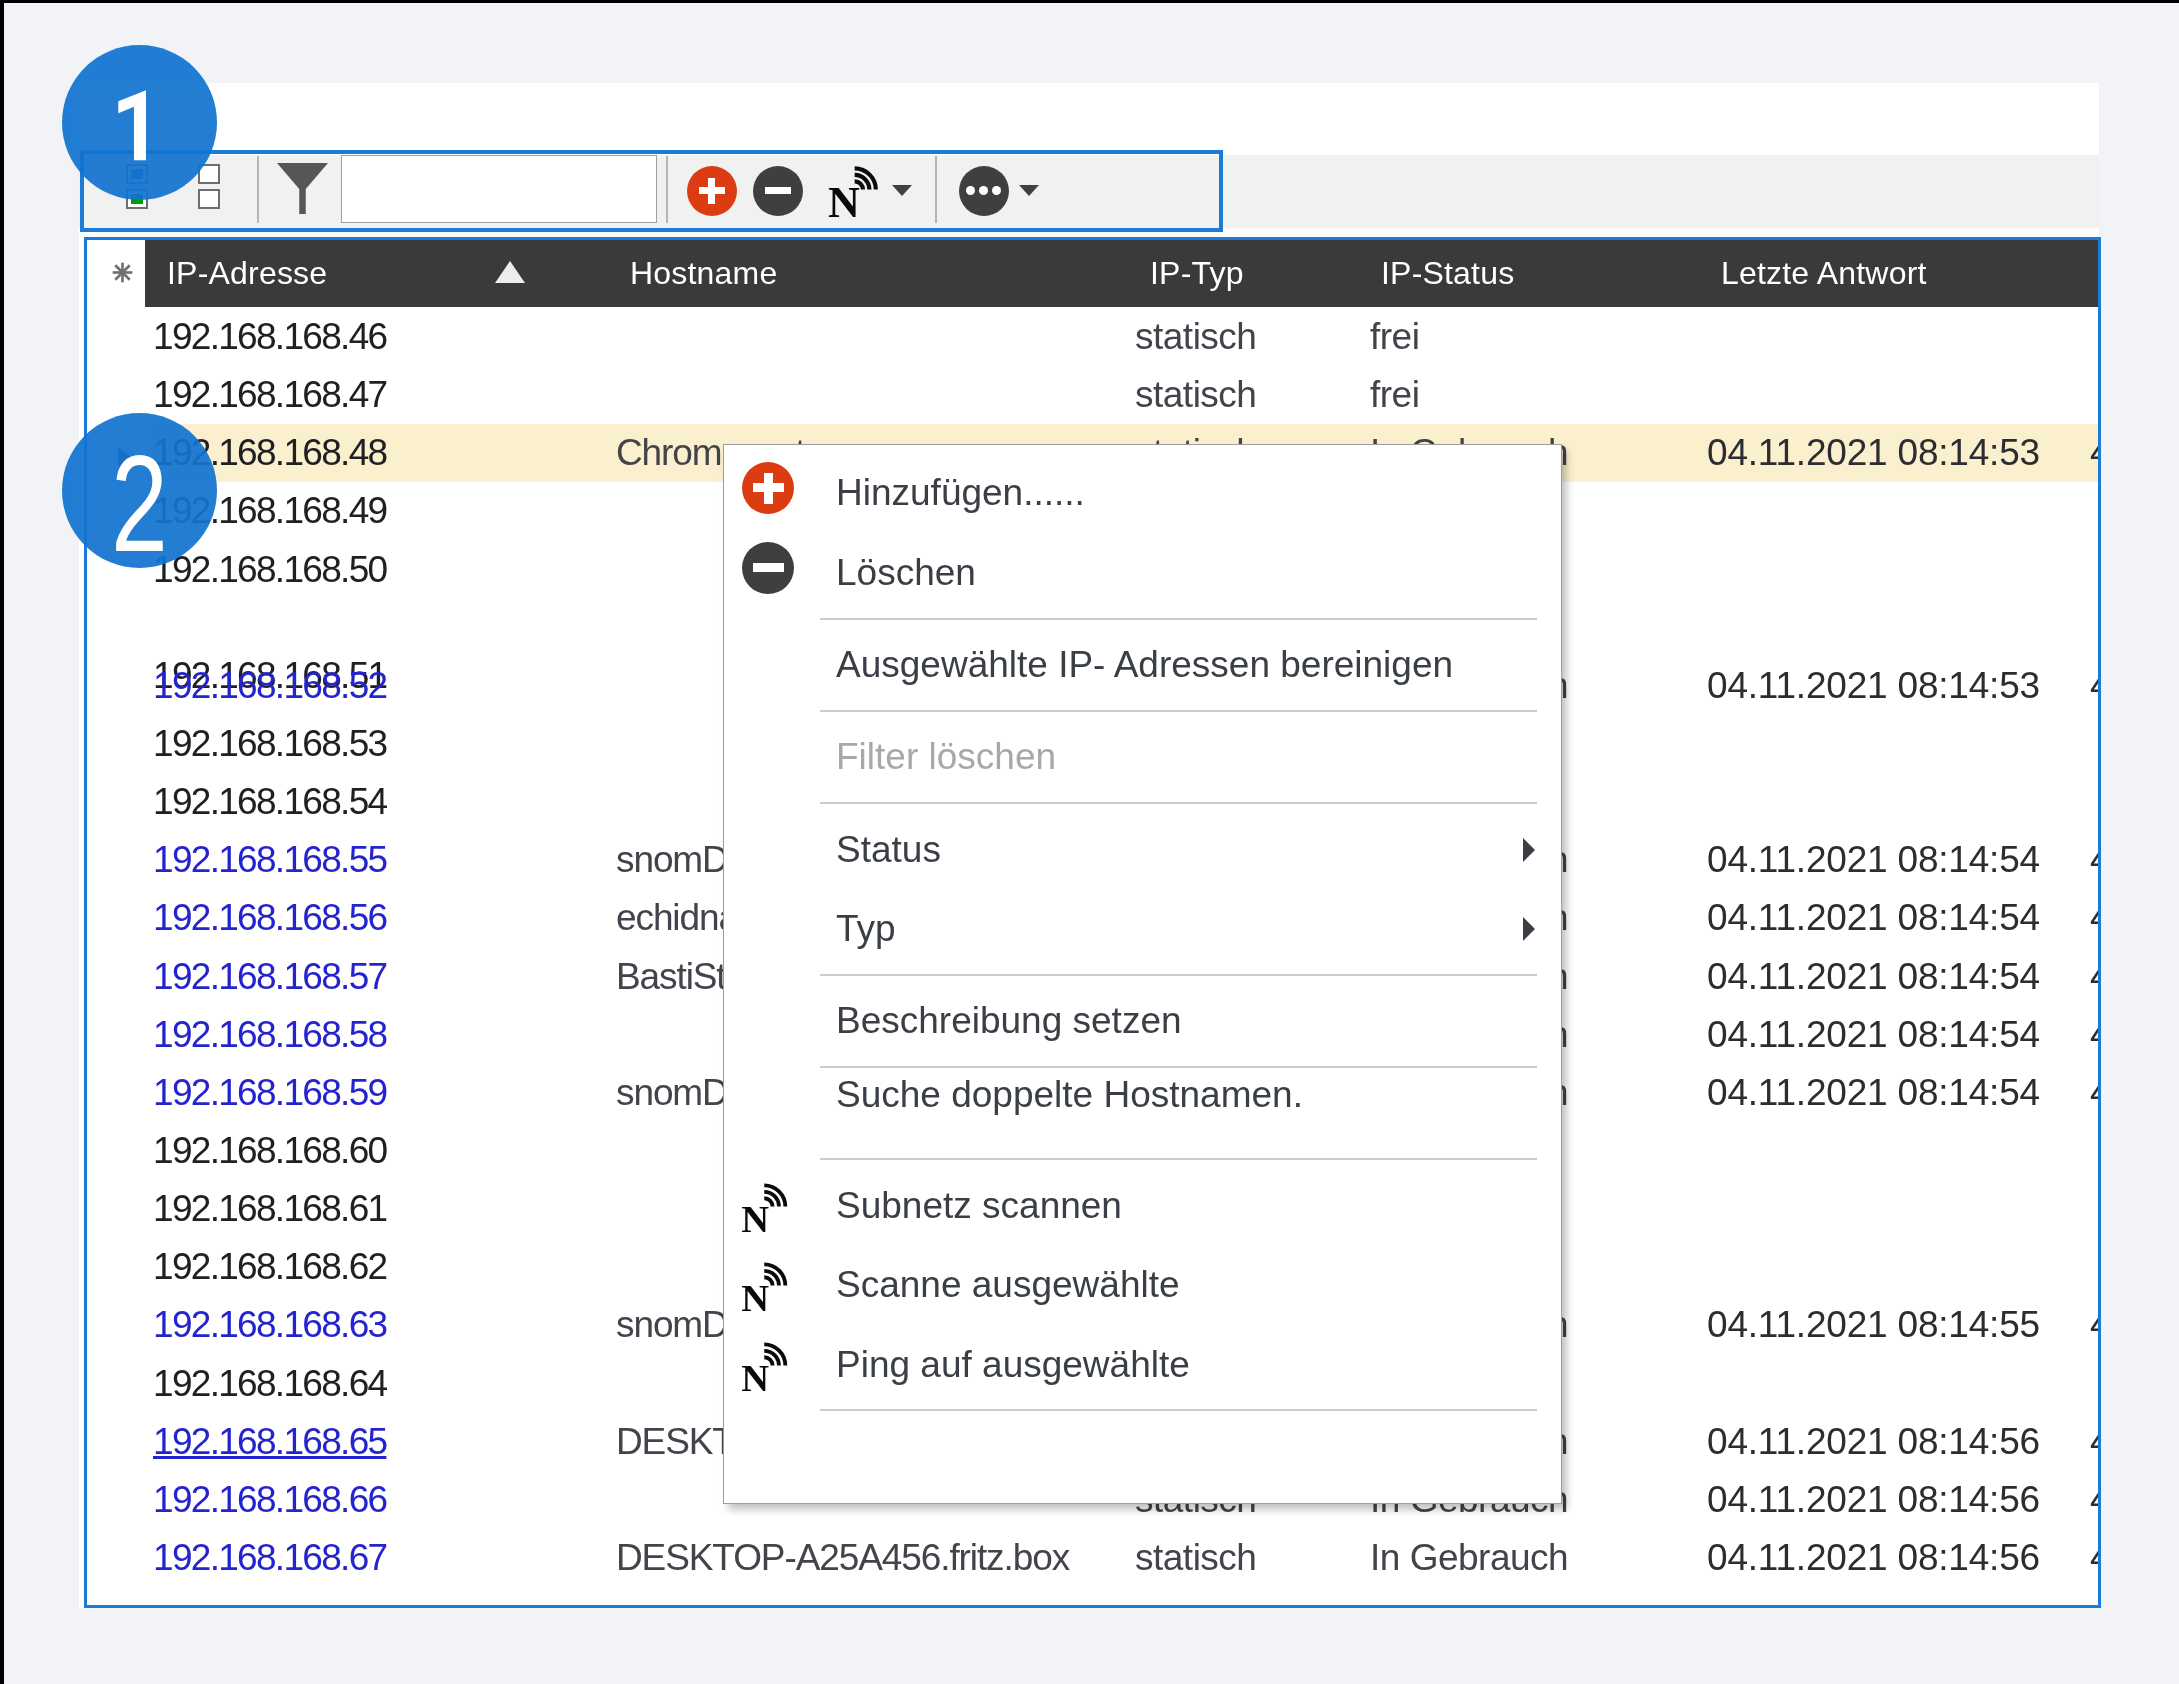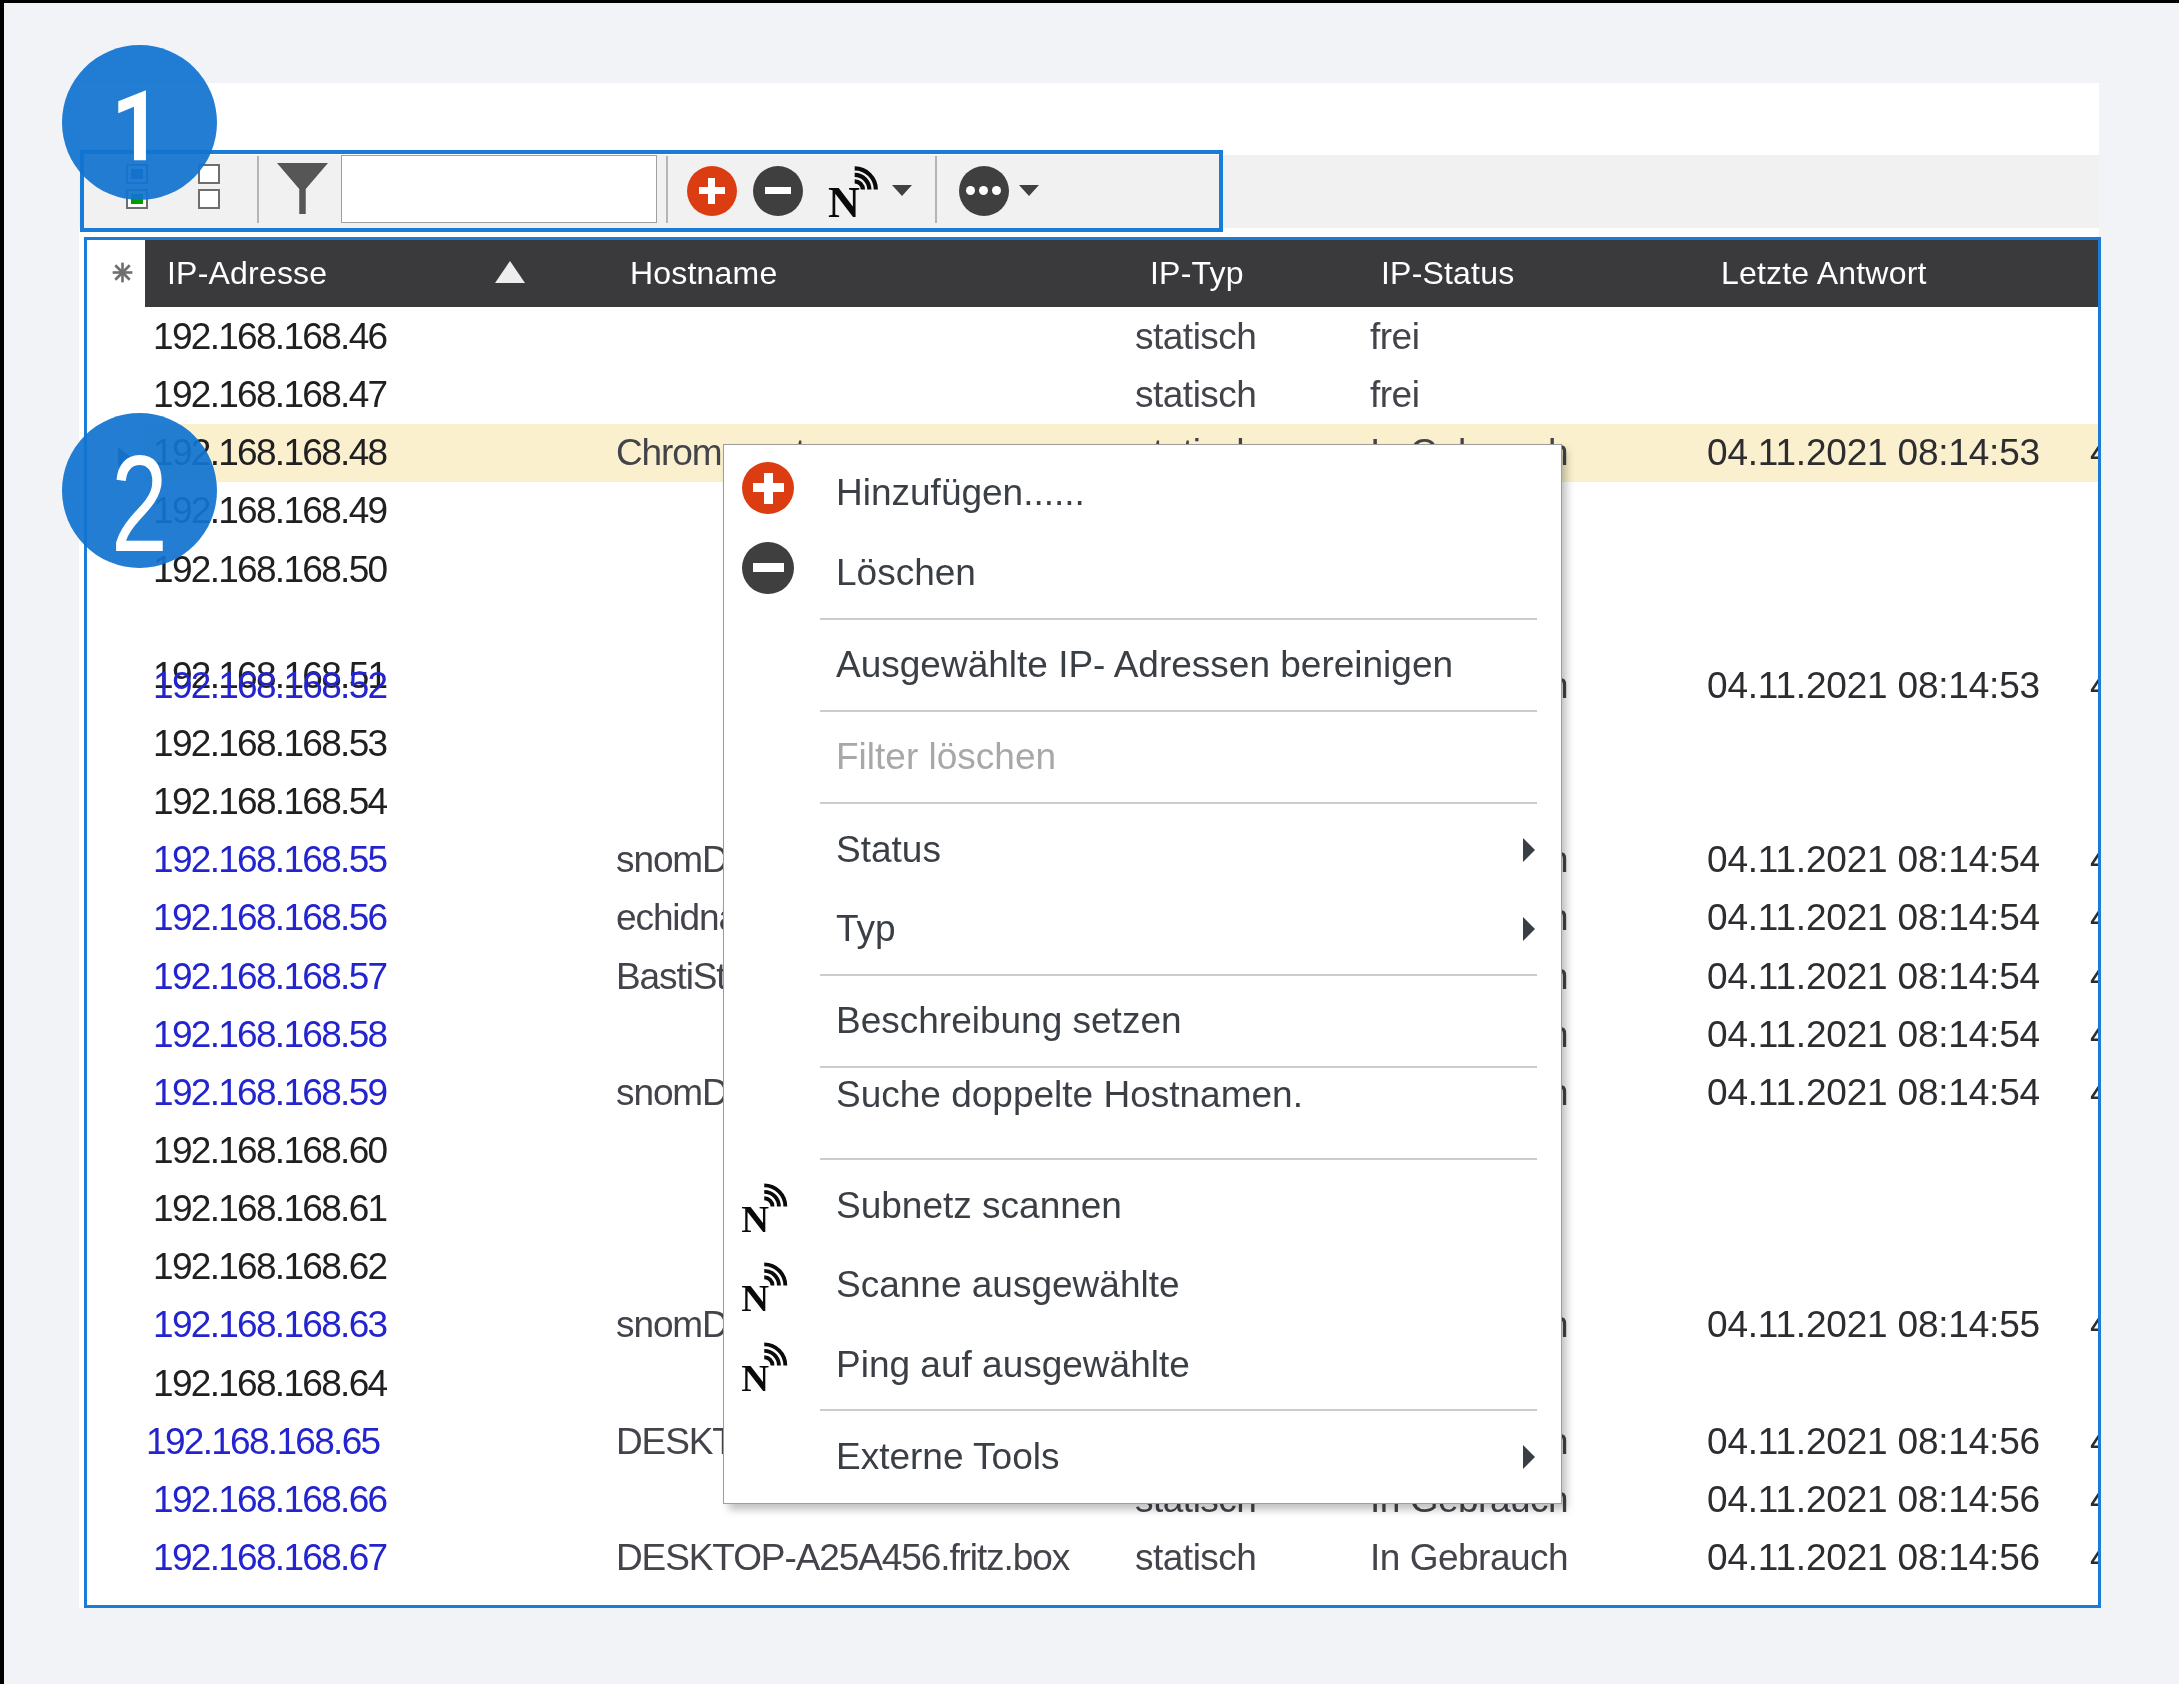--- a/index.html
+++ b/index.html
@@ -198,21 +198,21 @@
         <div class="cell hn" style="left:529px;">snomD785</div>
         <div class="cell st" style="left:1048px;">statisch</div>
         <div class="cell st" style="left:1283px;">In Gebrauch</div>
         <div class="cell dt" style="left:1620px;">04.11.2021 08:14:55</div>
         <div class="cell dt" style="left:2003px;">4</div>
       </div>
       <div class="row" style="top:1047px">
         <div class="cell ip" style="left:66px;">192.168.168.64</div>
       </div>
       <div class="row blue" style="top:1105px">
-        <div class="cell ip" style="left:59px;">192.168.168.65</div>
+        <div class="cell ip" style="left:66px;text-decoration:underline;">192.168.168.65</div>
         <div class="cell hn" style="left:529px;">DESKTOP-5QRS0F2</div>
         <div class="cell st" style="left:1048px;">statisch</div>
         <div class="cell st" style="left:1283px;">In Gebrauch</div>
         <div class="cell dt" style="left:1620px;">04.11.2021 08:14:56</div>
         <div class="cell dt" style="left:2003px;">4</div>
       </div>
       <div class="row blue" style="top:1163px">
         <div class="cell ip" style="left:66px;">192.168.168.66</div>
         <div class="cell st" style="left:1048px;">statisch</div>
         <div class="cell st" style="left:1283px;">In Gebrauch</div>
@@ -299,24 +299,20 @@
         <svg width="52" height="55" viewBox="0 0 56 60" style="position:absolute;left:0px;top:13px;font-size:40px">
   <text x="0" y="58" font-family="Liberation Serif" font-size="42" font-weight="bold" fill="#0a0a0a">N</text>
   <path d="M25 21 A 9 9 0 0 1 34 30" stroke="#0a0a0a" stroke-width="4.2" fill="none"></path>
   <path d="M25 14 A 16 16 0 0 1 41 30" stroke="#0a0a0a" stroke-width="4.2" fill="none"></path>
   <path d="M25 7 A 23 23 0 0 1 48 30" stroke="#0a0a0a" stroke-width="4.2" fill="none"></path>
 </svg>
       </div>
       <div class="txt">Ping auf ausgewählte</div>
     </div>
     <div class="msep" style="top:964px"></div>
-    <div class="mi" style="top:972px;">
-      <div class="txt">Externe Tools</div>
-      <div class="marr"></div>
-    </div>
   </div>
 
 <div class="abs numcirc" style="left:62px;top:45px;width:155px;height:155px;">
   <svg width="155" height="155" viewBox="0 0 168 168">
     <path fill="#fff" d="M91 49 L91 125 L78 125 L78 67 L61 74 L61 61 Z"></path>
   </svg>
 </div>
 <div class="abs numcirc" style="left:62px;top:413px;width:155px;height:155px;font-size:138px;line-height:151px;">
   <span style="display:inline-block;transform:translateY(14.8px) scaleX(0.74);">2</span>
 </div>

